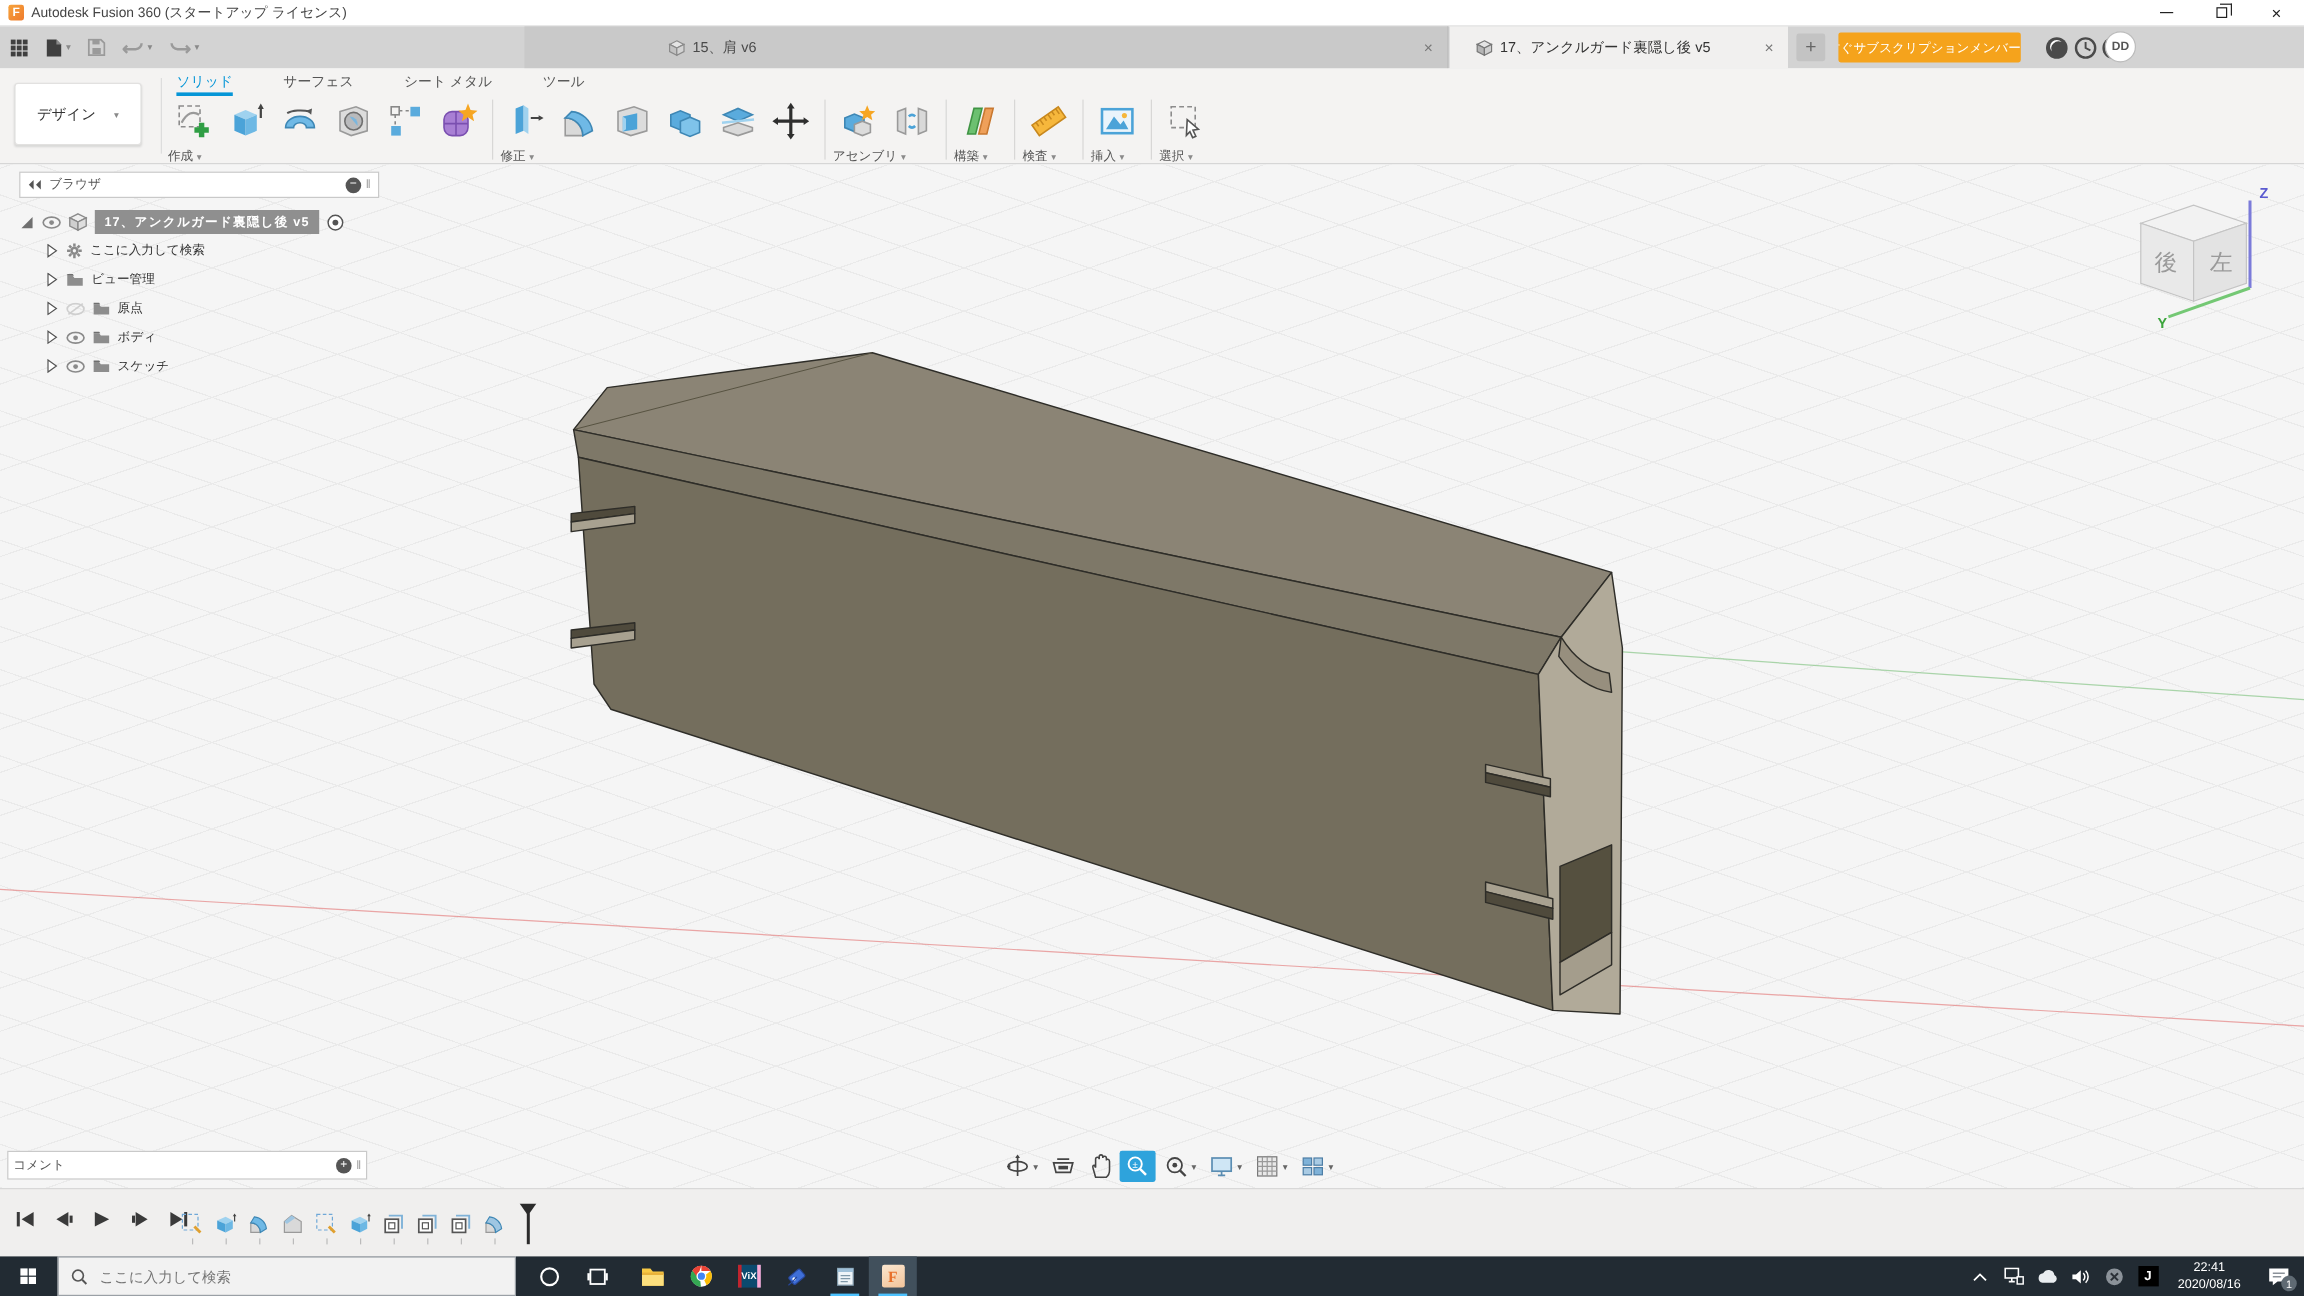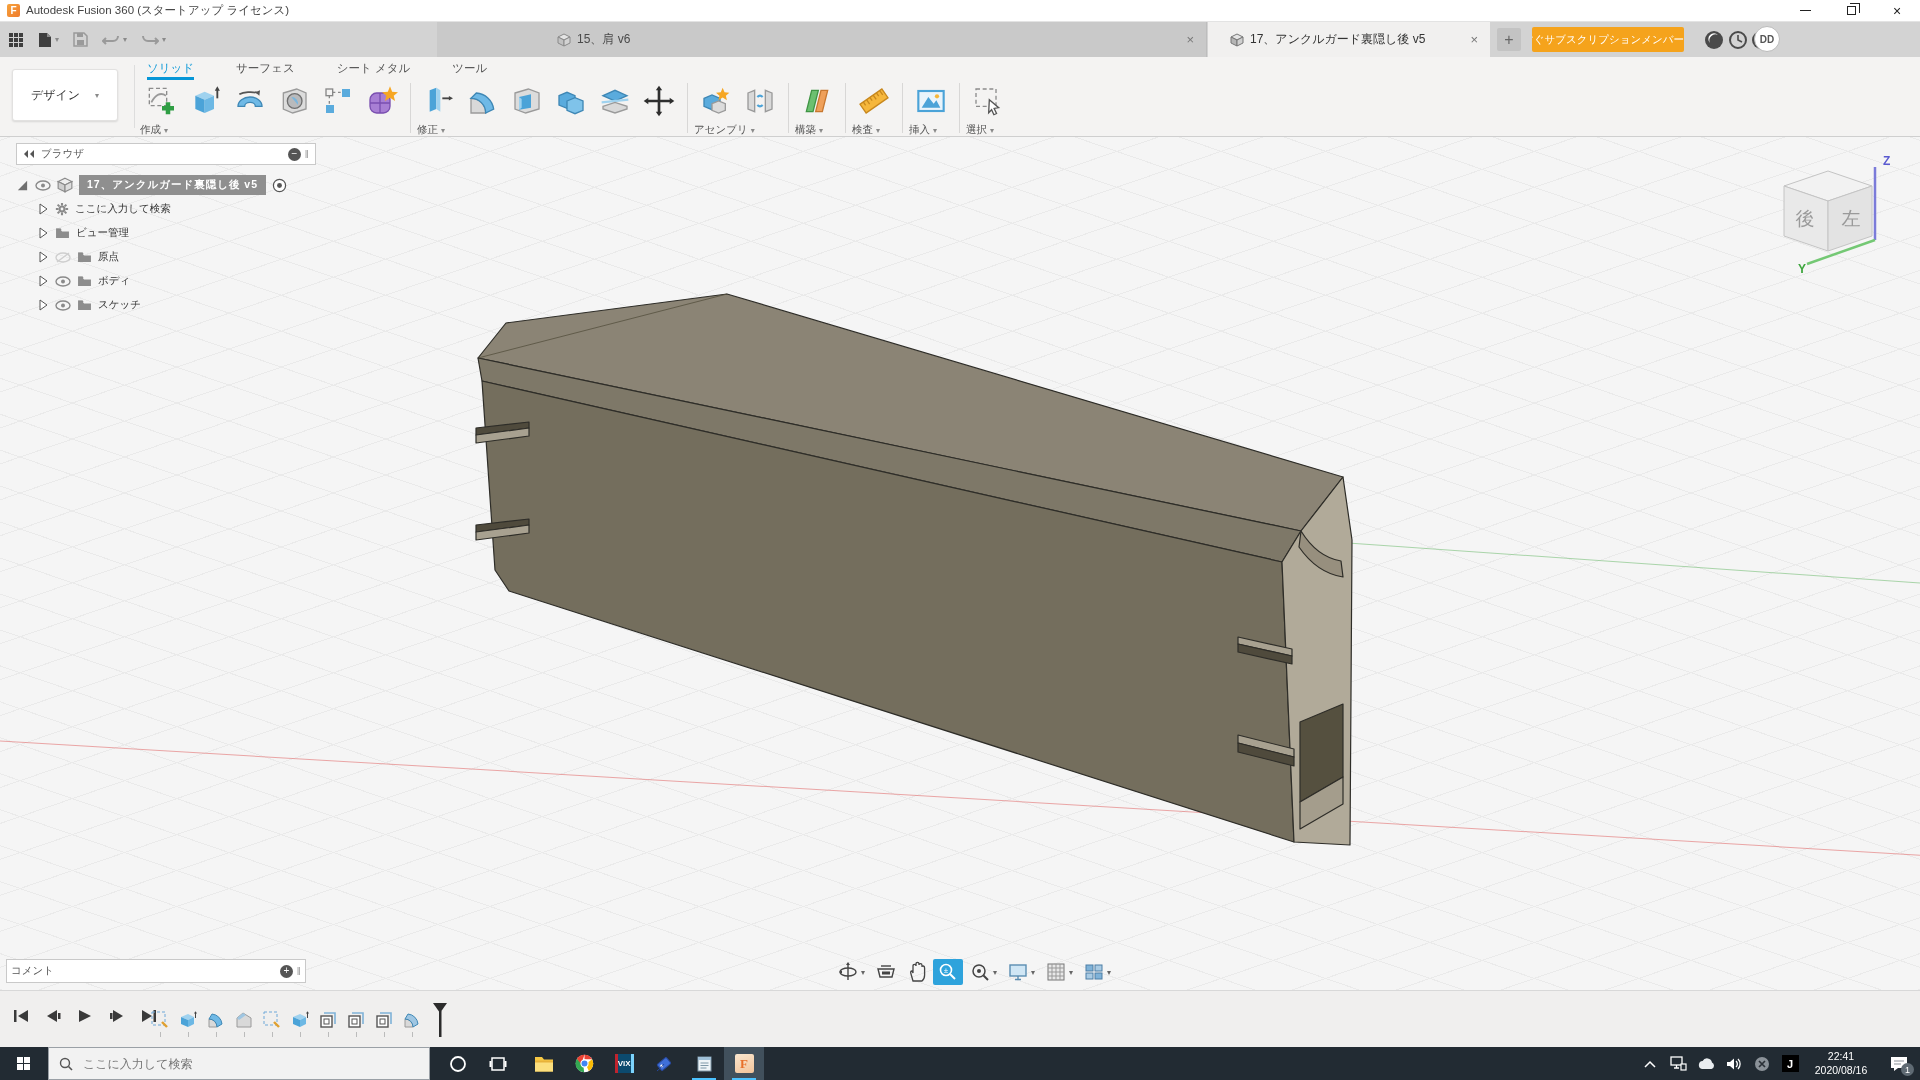--- a/index.html
+++ b/index.html
@@ -823,21 +823,21 @@
     <svg width="19" height="19" viewBox="0 0 24 24">
         <circle cx="12" cy="12" r="11" fill="#fff"></circle>
         <path d="M12 1 a11 11 0 0 1 9.5 5.5 L12 6.5z" fill="#ea4335"></path>
         <path d="M21.5 6.5 a11 11 0 0 1 -4 15 L13.5 13z" fill="#fbbc05"></path>
         <path d="M2.5 6 a11 11 0 0 0 9 17 L10.5 13z" fill="#34a853"></path>
         <path d="M12 1 a11 11 0 0 0 -9.5 5 L7 12 10,6.5z" fill="#ea4335"></path>
         <circle cx="12" cy="12" r="4.5" fill="#4285f4" stroke="#fff" stroke-width="1.4"></circle>
       </svg>
   </div>
   <div class="tb-icon">
-    <div style="width:19px;height:19px;background:#0c4a6e;display:flex;align-items:center;justify-content:flex-end;border-left:3px solid #c0242e;border-right:3px solid #7dd3fc">
+    <div style="width:19px;height:19px;background:#0c4a6e;display:flex;align-items:center;justify-content:flex-end;border-left:3px solid #c0242e;border-right:3px solid #f9a8d4">
       <span style="color:#fff;font-size:8px;font-weight:bold">ViX</span>
     </div>
   </div>
   <div class="tb-icon">
     <svg width="20" height="20" viewBox="0 0 20 20">
         <g transform="rotate(-40 10 10)">
           <rect x="4" y="6" width="12" height="8" rx="1.5" fill="#3f6fd8" stroke="#27479a"></rect>
           <circle cx="7" cy="10" r="1.4" fill="#fff"></circle>
         </g>
         <path d="M3 17 q4-3 7-7" stroke="#27479a" fill="none"></path>

